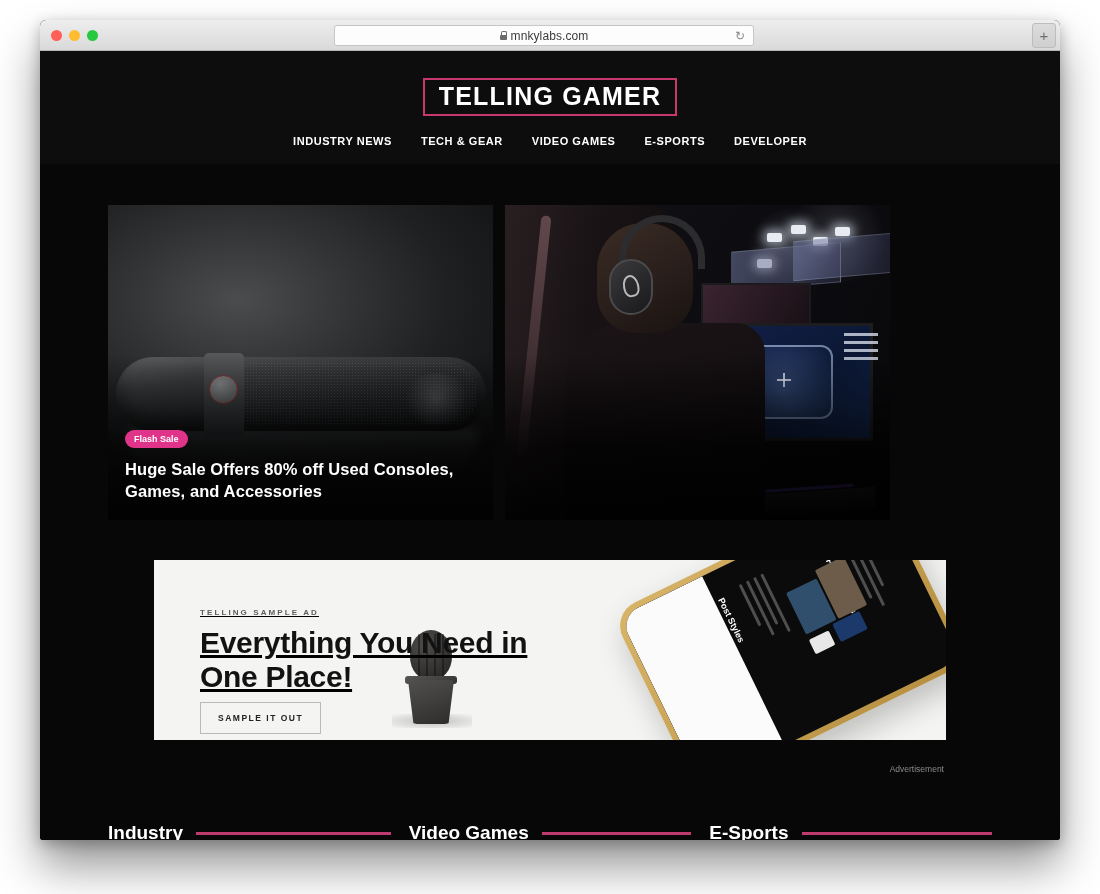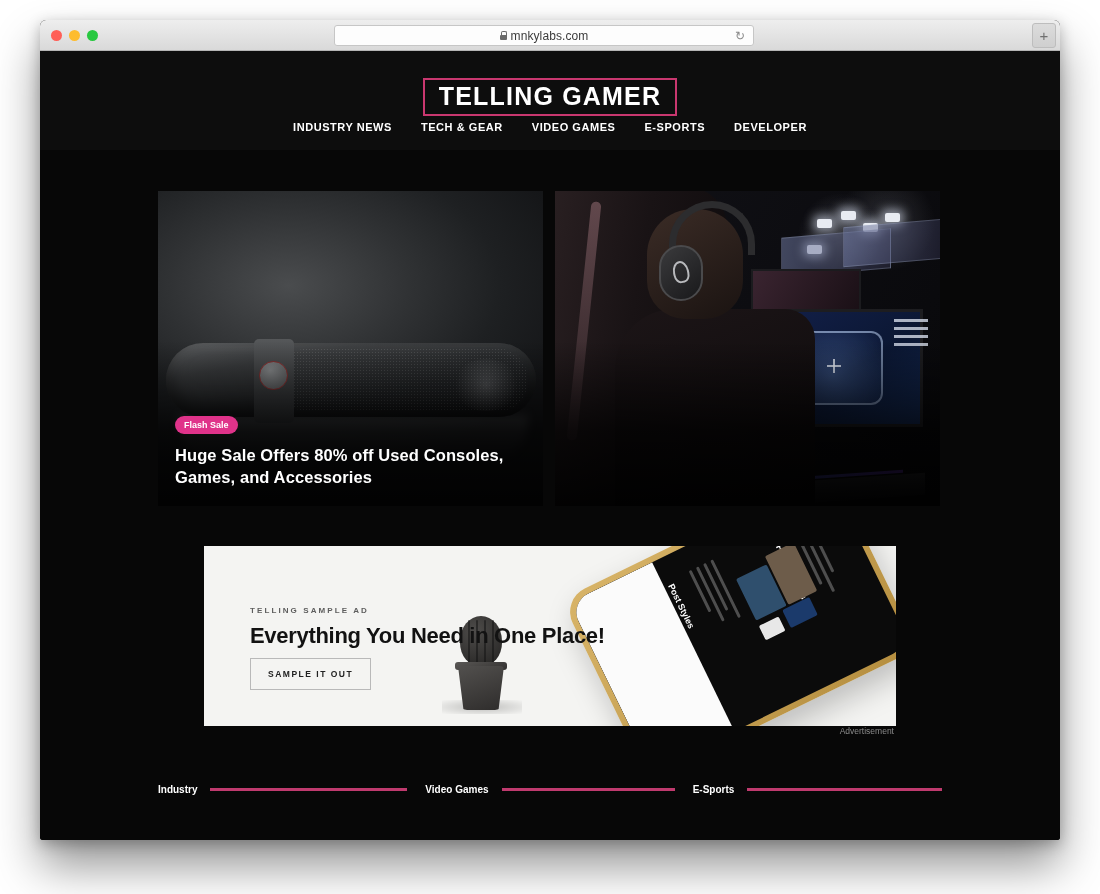--- a/index.html
+++ b/index.html
@@ -77,29 +77,29 @@
     border:2px solid #c9376f;
     padding:4px 14px 5px;
     color:#ffffff;
     font-size:25px;
     font-weight:bold;
     letter-spacing:1.2px;
     line-height:1;
   }
 
   .nav {
-    margin-top:5px;
+    margin-top:19px;
     display:flex; justify-content:center; gap:29px;
   }
   .nav a {
     color:#ffffff; font-size:11px; font-weight:bold;
     letter-spacing:0.55px; text-decoration:none;
   }
 
-  .content { padding:0 118px; }
+  .content { padding:0 68px; }
 
   
   .hero { display:flex; gap:12px; margin-top:41px; }
   .card { position:relative; overflow:hidden; }
   .card.left { width:385px; height:315px; }
   .card.right { width:385px; height:315px; }
 
   
   .art-speaker {
     position:absolute; inset:0;
@@ -255,27 +255,27 @@
   }
 
   
   .ad-wrap { margin-top:40px; padding:0 46px; }
   .ad {
     position:relative;
     height:180px;
     background:#f4f4f2;
     overflow:hidden;
   }
-  .ad-text { position:absolute; left:46px; top:60px; width:380px; }
+  .ad-text { position:absolute; left:46px; top:48px; width:380px;text-decoration:underline; }
   .ad-kicker {
     font-size:8px; font-weight:bold; color:#5d5d5d;
     letter-spacing:2.1px; margin-bottom:9px;
   }
   .ad-title {
-    font-size:22px; font-weight:bold; color:#121212;
+    font-size:30px; font-weight:bold; color:#121212;
     letter-spacing:-0.3px; line-height:1.12; margin-bottom:9px;
   }
   .ad-sub { font-size:10.5px; color:#4b4b4b; margin-bottom:18px; }
   .ad-btn {
     display:inline-block;
     border:1px solid #b9b9b9;
     background:transparent;
     color:#222222;
     font-size:8.5px; font-weight:bold;
     letter-spacing:1.5px;
@@ -329,29 +329,29 @@
   .cac-rib {
     position:absolute; bottom:46px; width:2px; height:44px;
     background:rgba(20,20,20,0.55); border-radius:2px;
   }
   .cac-shadow {
     position:absolute; left:-8px; bottom:-4px; width:80px; height:14px;
     background:radial-gradient(ellipse,rgba(0,0,0,0.22),rgba(0,0,0,0));
   }
   .ad-label {
     text-align:right; color:#8b8b8b; font-size:8.5px;
-    margin-top:0; padding-right:2px;
+    margin-top:24px; padding-right:2px;
   }
 
   
   .sections { display:flex; gap:18px; margin-top:48px; }
   .sec { flex:1; }
   .sec-head { display:flex; align-items:center; gap:13px; }
   .sec-title {
-    color:#ffffff; font-size:10px; font-weight:bold; white-space:nowrap;
+    color:#ffffff; font-size:19px; font-weight:bold; white-space:nowrap;
   }
   .sec-line { flex:1; height:3px; background:#bf3a6e; }
 </style>
 </head>
 <body>
 
 <div class="window">
 
   <div class="chrome">
     <div class="traffic">

